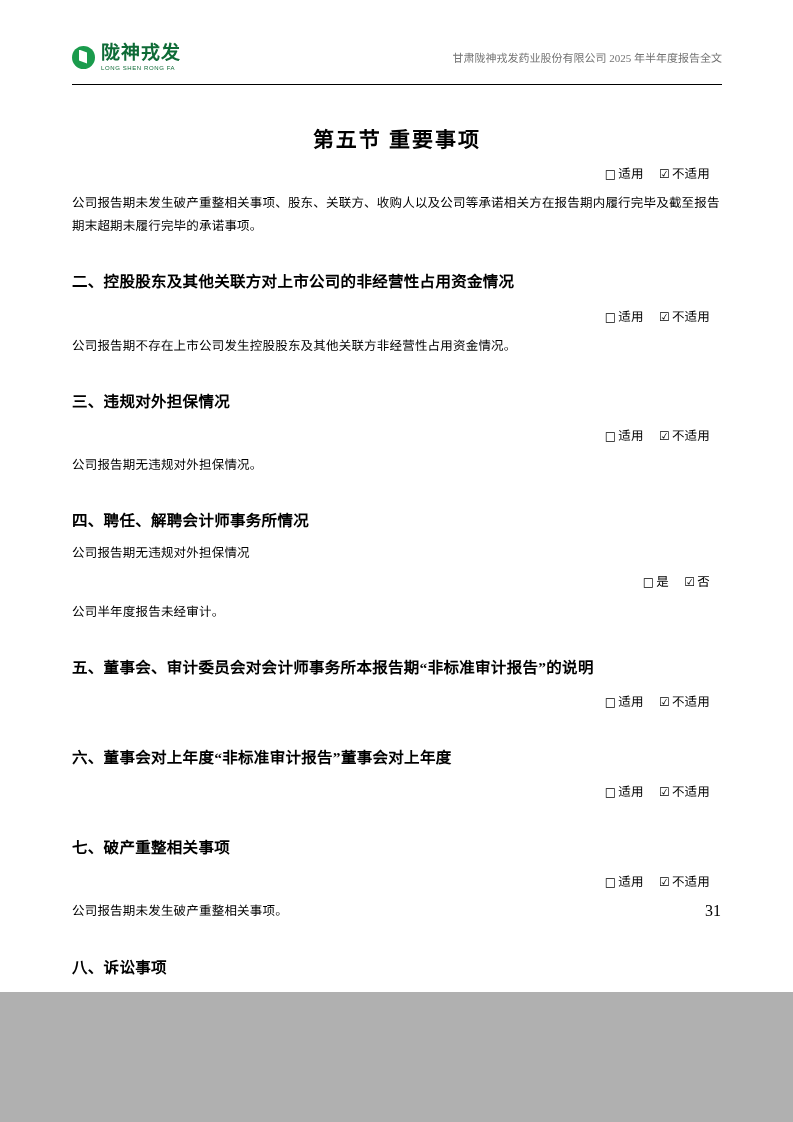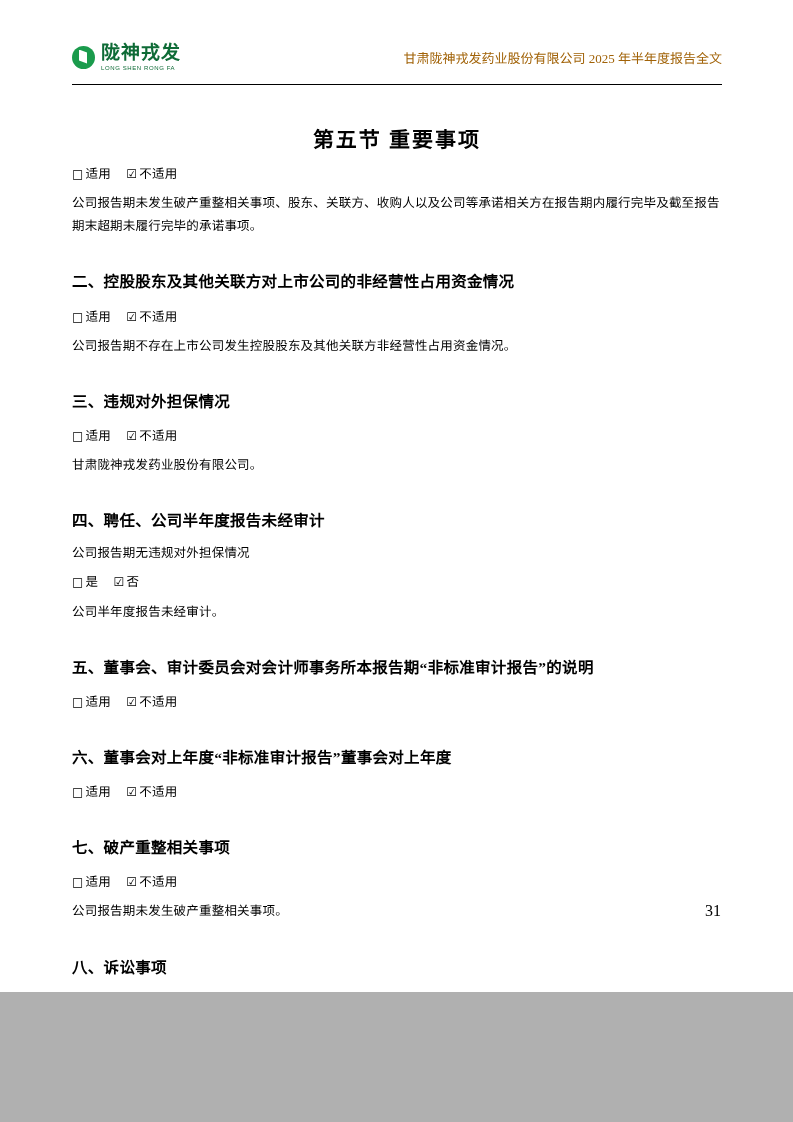--- a/index.html
+++ b/index.html
@@ -68,22 +68,22 @@
     letter-spacing: 1px;
   }
   .logo-en {
     font-family: "Liberation Sans", sans-serif;
     font-size: 6px;
     color: #0e6b36;
     letter-spacing: 0.6px;
     margin-top: 3px;
   }
   .header-title {
-    font-size: 13px;
-    color: #a16207;
+    font-size: 11px;
+    color: #737373;
     font-family: "Liberation Serif", serif;
     white-space: nowrap;
   }
   .header-rule {
     border: none;
     border-top: 1px solid #000;
     margin: 4px 0 0 0;
   }
 
   
@@ -105,20 +105,21 @@
     font-size: 12.5px;
     line-height: 1.85;
     margin: 8px 0 0 0;
     letter-spacing: 0.2px;
   }
   .opt-row {
     font-size: 12.5px;
     line-height: 1.85;
     margin: 10px 0 0 0;
     letter-spacing: 0.2px;
+    text-align: right;
   }
   .opt {
     margin-right: 12px;
     white-space: nowrap;
   }
   .mark {
     font-family: "DejaVu Sans", sans-serif;
     font-size: 12px;
     margin-right: 2px;
   }
@@ -164,23 +165,23 @@
       <span class="opt"><span class="mark">□</span><span>适用</span></span>
       <span class="opt"><span class="mark">☑</span><span>不适用</span></span>
     </div>
     <p class="body-text gap-s">公司报告期不存在上市公司发生控股股东及其他关联方非经营性占用资金情况。</p>
 
     <h2 class="sec">三、违规对外担保情况</h2>
     <div class="opt-row">
       <span class="opt"><span class="mark">□</span><span>适用</span></span>
       <span class="opt"><span class="mark">☑</span><span>不适用</span></span>
     </div>
-    <p class="body-text gap-s">甘肃陇神戎发药业股份有限公司。</p>
-
-    <h2 class="sec">四、聘任、公司半年度报告未经审计</h2>
+    <p class="body-text gap-s">公司报告期无违规对外担保情况。</p>
+
+    <h2 class="sec">四、聘任、解聘会计师事务所情况</h2>
     <p class="body-text">公司报告期无违规对外担保情况</p>
     <div class="opt-row gap-s">
       <span class="opt"><span class="mark">□</span><span>是</span></span>
       <span class="opt"><span class="mark">☑</span><span>否</span></span>
     </div>
     <p class="body-text gap-s">公司半年度报告未经审计。</p>
 
     <h2 class="sec">五、董事会、审计委员会对会计师事务所本报告期“非标准审计报告”的说明</h2>
     <div class="opt-row">
       <span class="opt"><span class="mark">□</span><span>适用</span></span>

